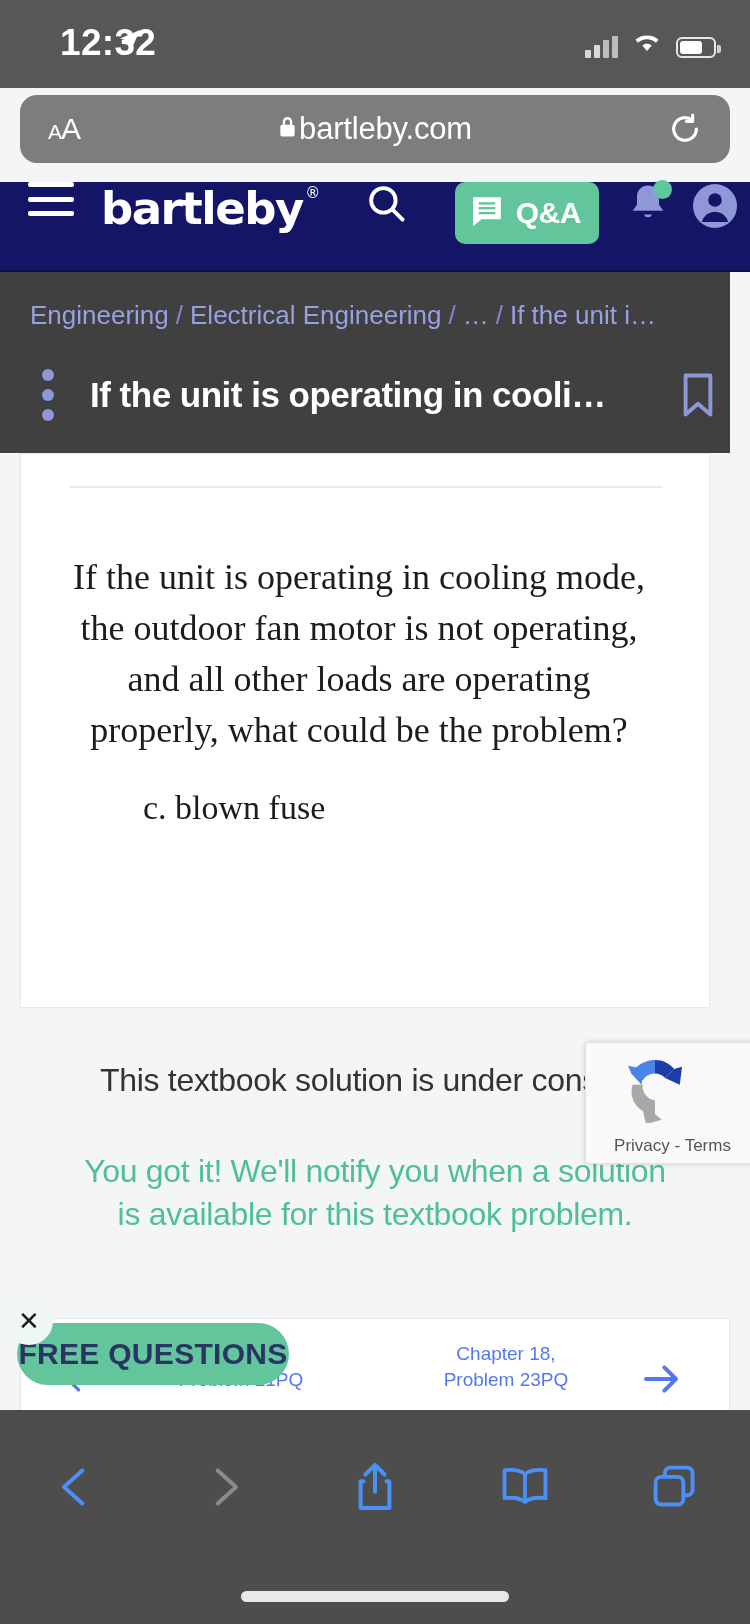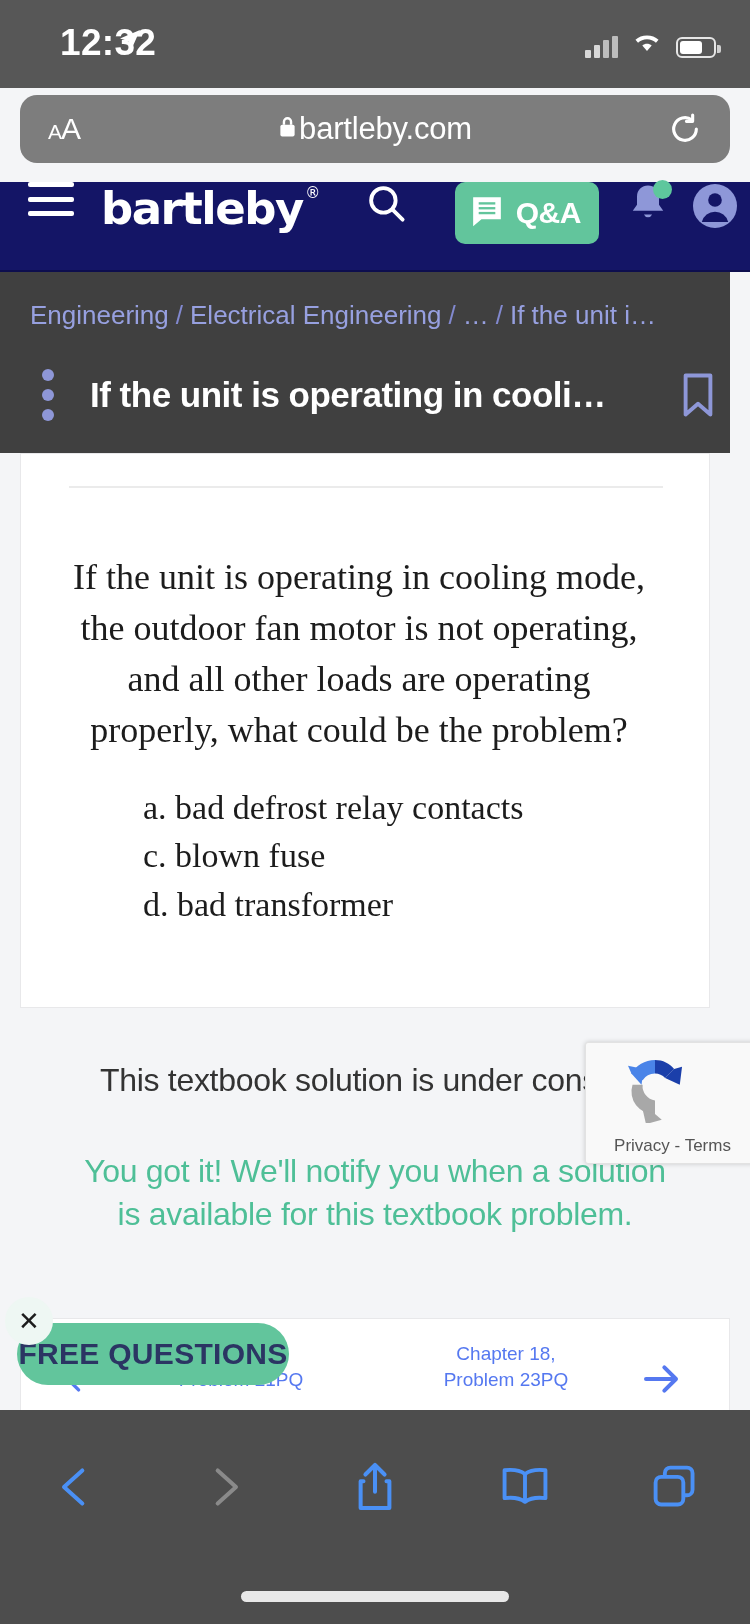--- a/index.html
+++ b/index.html
@@ -269,23 +269,21 @@
           <path d="M3 2h14v22l-7-6-7 6z" fill="none" stroke="#8e97d8" stroke-width="2.2" stroke-linejoin="round"></path>
         </svg>
       </div>
     </div>
   </div>
 
   <div class="card">
     <div class="rule"></div>
     <div class="qtext">If the unit is operating in cooling mode, the outdoor fan motor is not operating, and all other loads are operating properly, what could be the problem?</div>
     <div class="choices">
-      <div>a. bad defrost relay contacts</div>
       <div>c. blown fuse</div>
-      <div>d. bad transformer</div>
     </div>
   </div>
 
   <div class="uc">This textbook solution is under construc</div>
   <div class="notify">You got it! We'll notify you when a solution is available for this textbook problem.</div>
 
   <div class="recaptcha">
     <div class="rc-logo">
       <svg viewBox="0 0 64 64" width="72" height="72">
         <path d="M32 8c7 0 13 3 17 8l-8 8a13 13 0 00-9-4V8z" fill="#1b3faa"></path>

